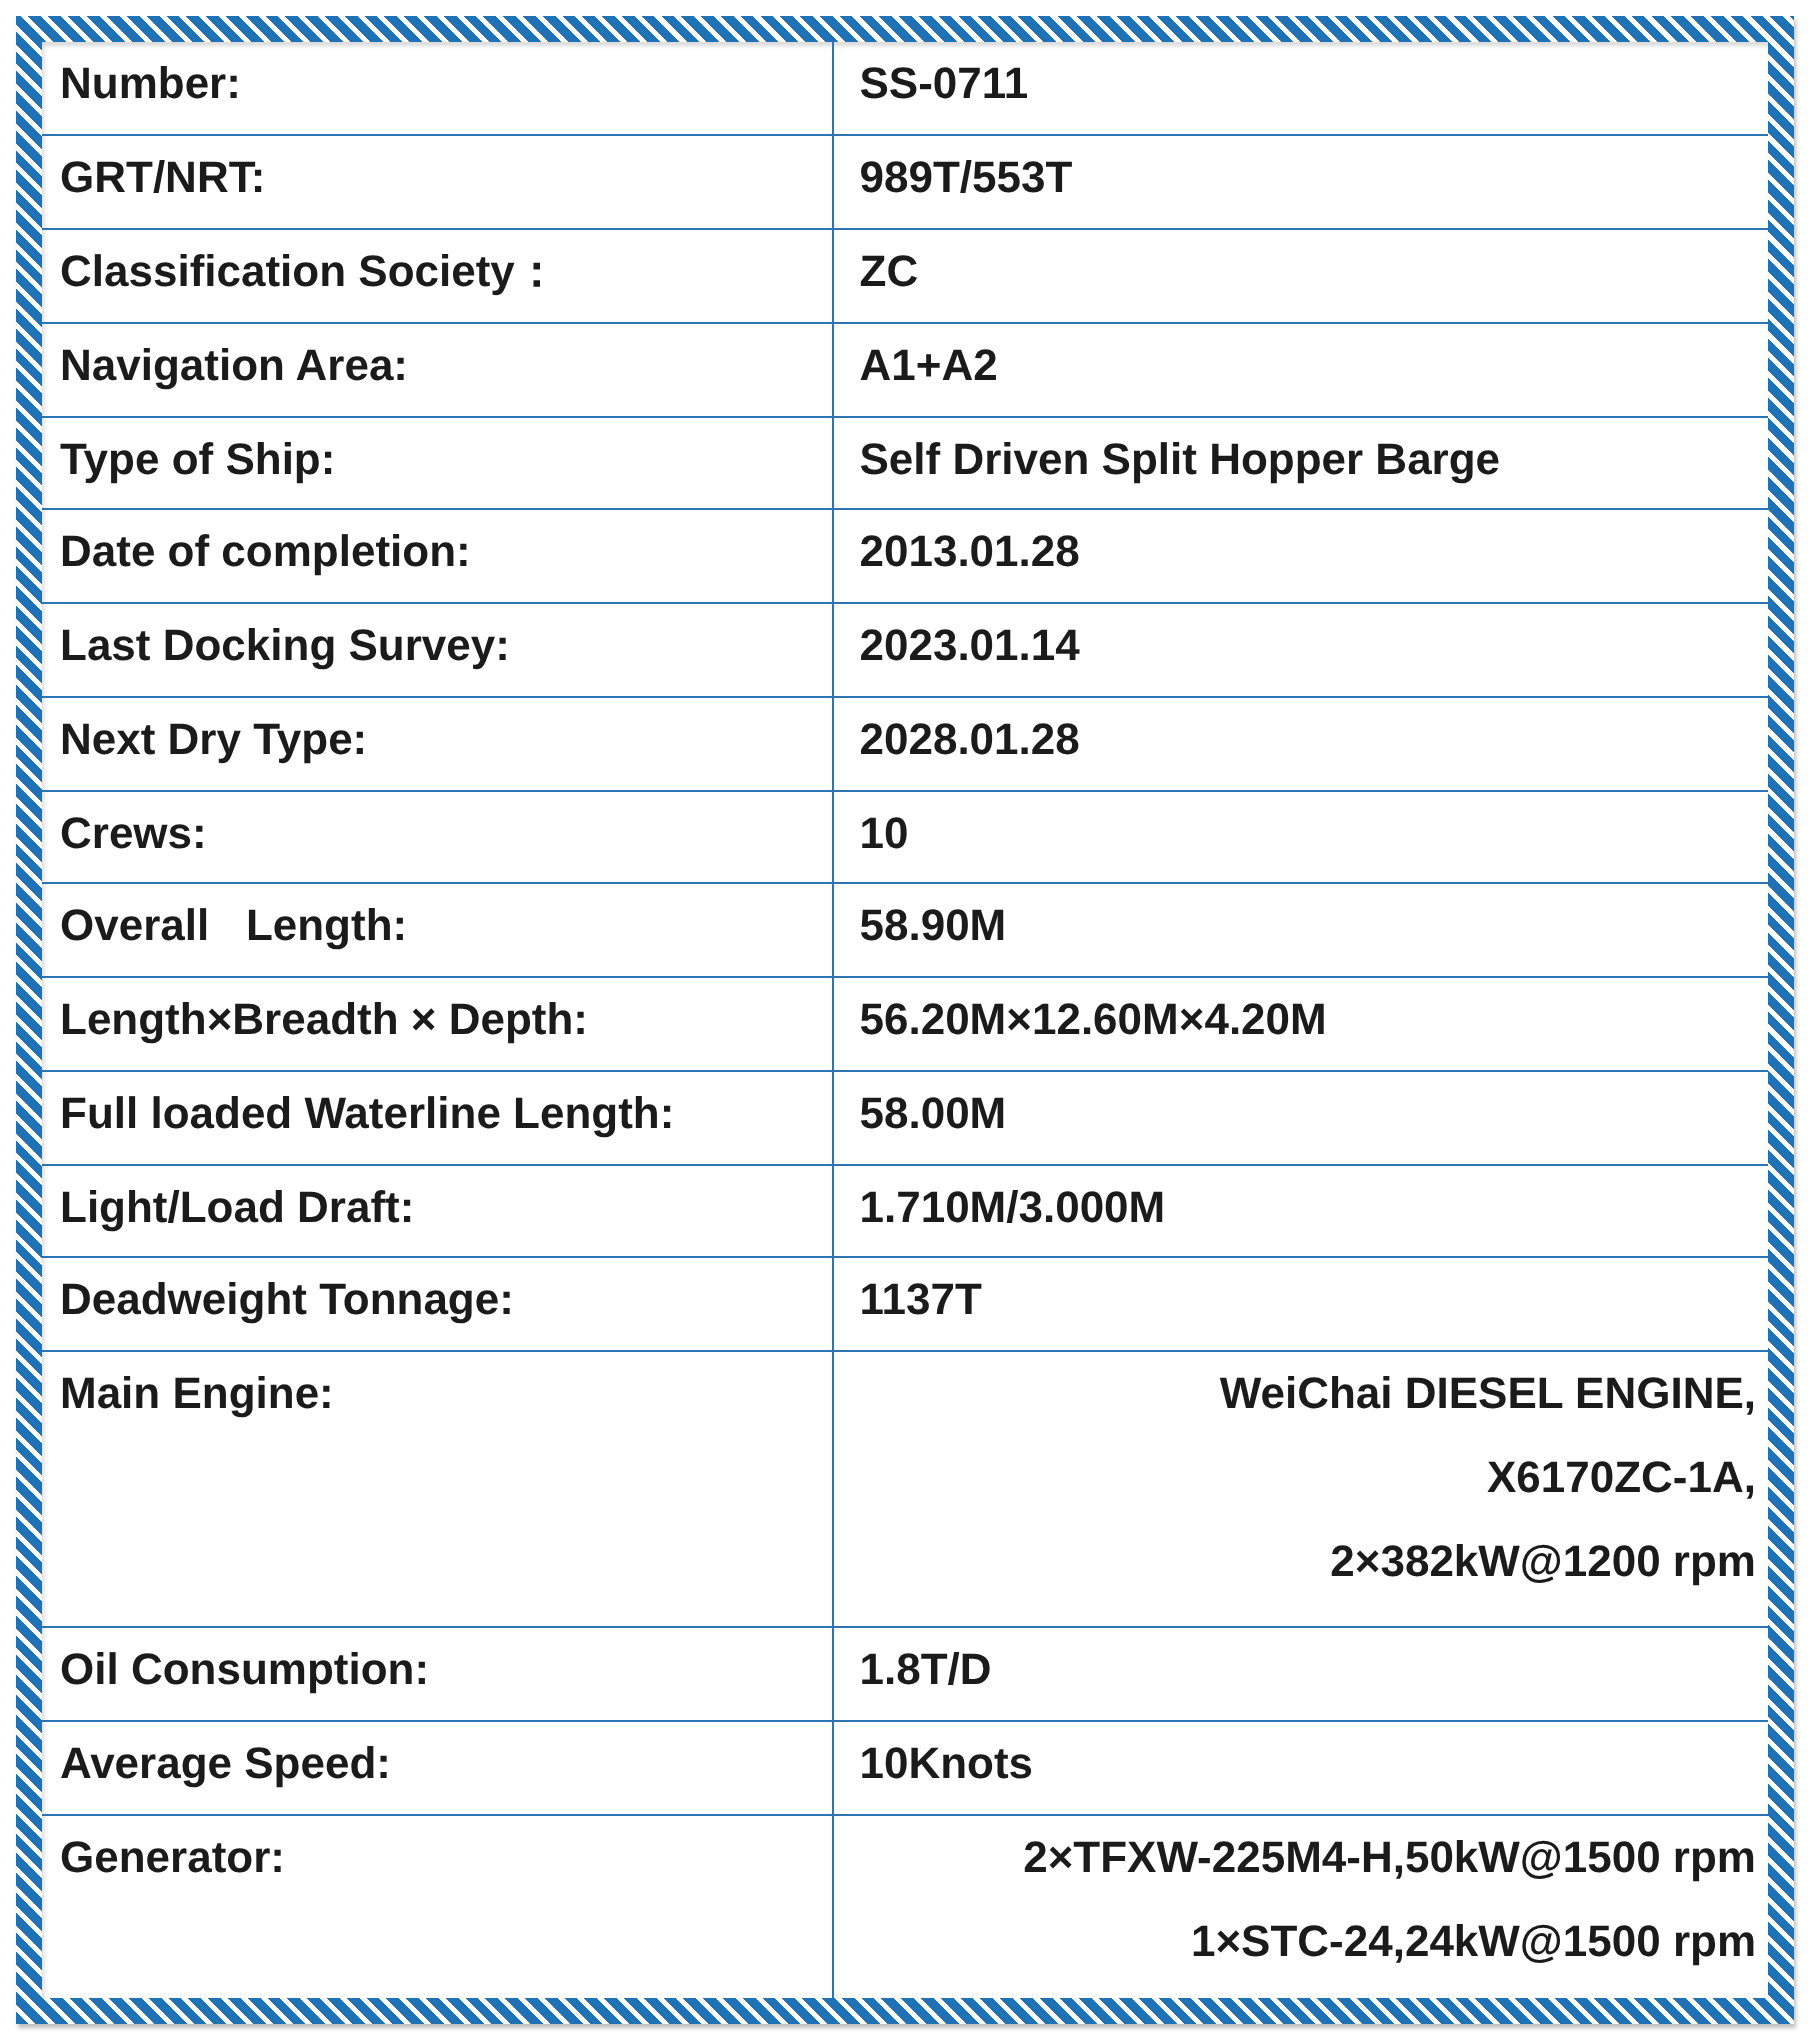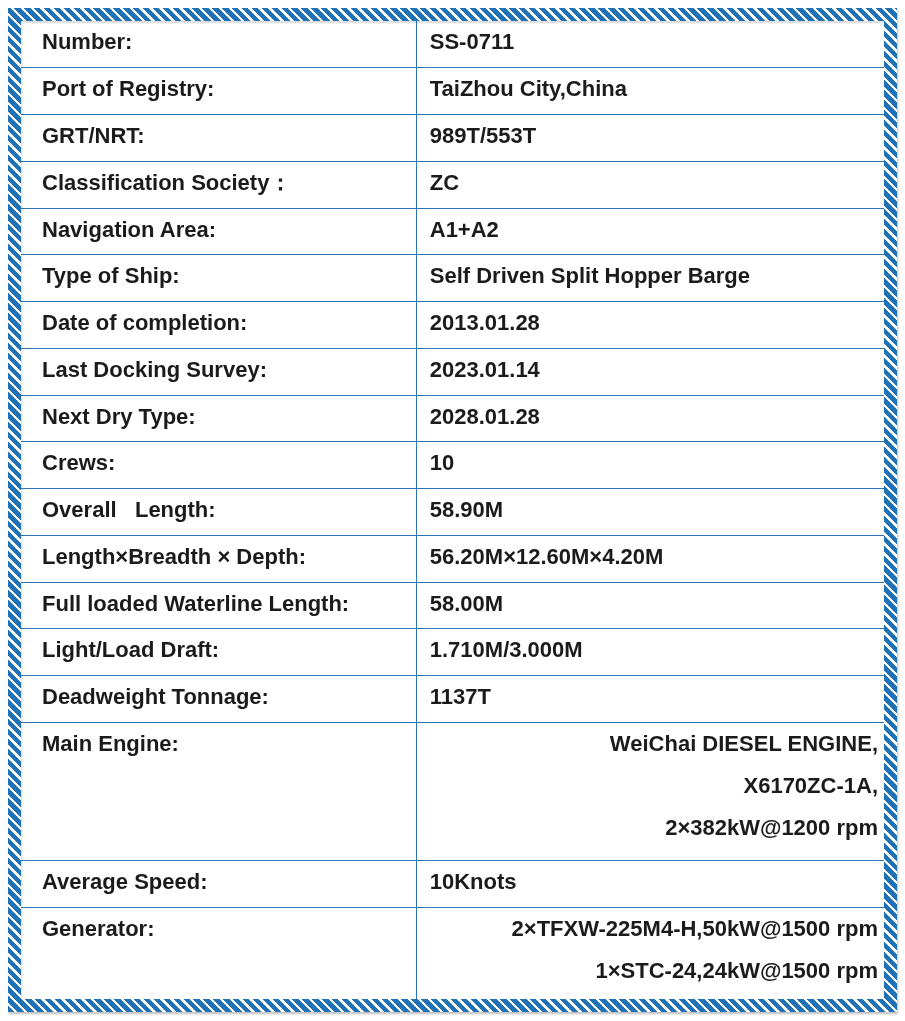--- a/index.html
+++ b/index.html
@@ -25,21 +25,21 @@
     box-shadow:inset 1px 2px 2px rgba(0,0,0,0.15);
   }
   table.spec{
     width:100%;height:100%;
     border-collapse:collapse;table-layout:fixed;
   }
   table.spec th{
     width:45.8%;
     font-weight:700;
     text-align:left;
-    padding:0 6px 0 21px;
+    padding:0 6px 0 9px;
     border-right:1.5px solid var(--line-blue);
     white-space:pre-wrap;
   }
   table.spec td{
     padding:0 6px 0 13px;
     font-weight:700;
   }
   table.spec th,table.spec td{
     font-size:22px;
     line-height:42px;
@@ -55,24 +55,20 @@
 </head>
 <body>
 
 <div class="frame">
   <div class="inner">
     <table class="spec">
       <tbody>
           <tr>
             <th>Number:</th>
             <td>SS-0711</td>
-          </tr>
-          <tr>
-            <th>Port of Registry:</th>
-            <td>TaiZhou City,China</td>
           </tr>
           <tr>
             <th>GRT/NRT:</th>
             <td>989T/553T</td>
           </tr>
           <tr>
             <th>Classification Society：</th>
             <td>ZC</td>
           </tr>
           <tr>
@@ -121,20 +117,24 @@
           </tr>
           <tr>
             <th>Main Engine:</th>
             <td>
               <div class="value-line">WeiChai DIESEL ENGINE,</div>
               <div class="value-line">X6170ZC-1A,</div>
               <div class="value-line">2×382kW@1200 rpm</div>
             </td>
           </tr>
           <tr>
+            <th>Oil Consumption:</th>
+            <td>1.8T/D</td>
+          </tr>
+          <tr>
             <th>Average Speed:</th>
             <td>10Knots</td>
           </tr>
           <tr>
             <th>Generator:</th>
             <td>
               <div class="value-line">2×TFXW-225M4-H,50kW@1500 rpm</div>
               <div class="value-line">1×STC-24,24kW@1500 rpm</div>
             </td>
           </tr>

